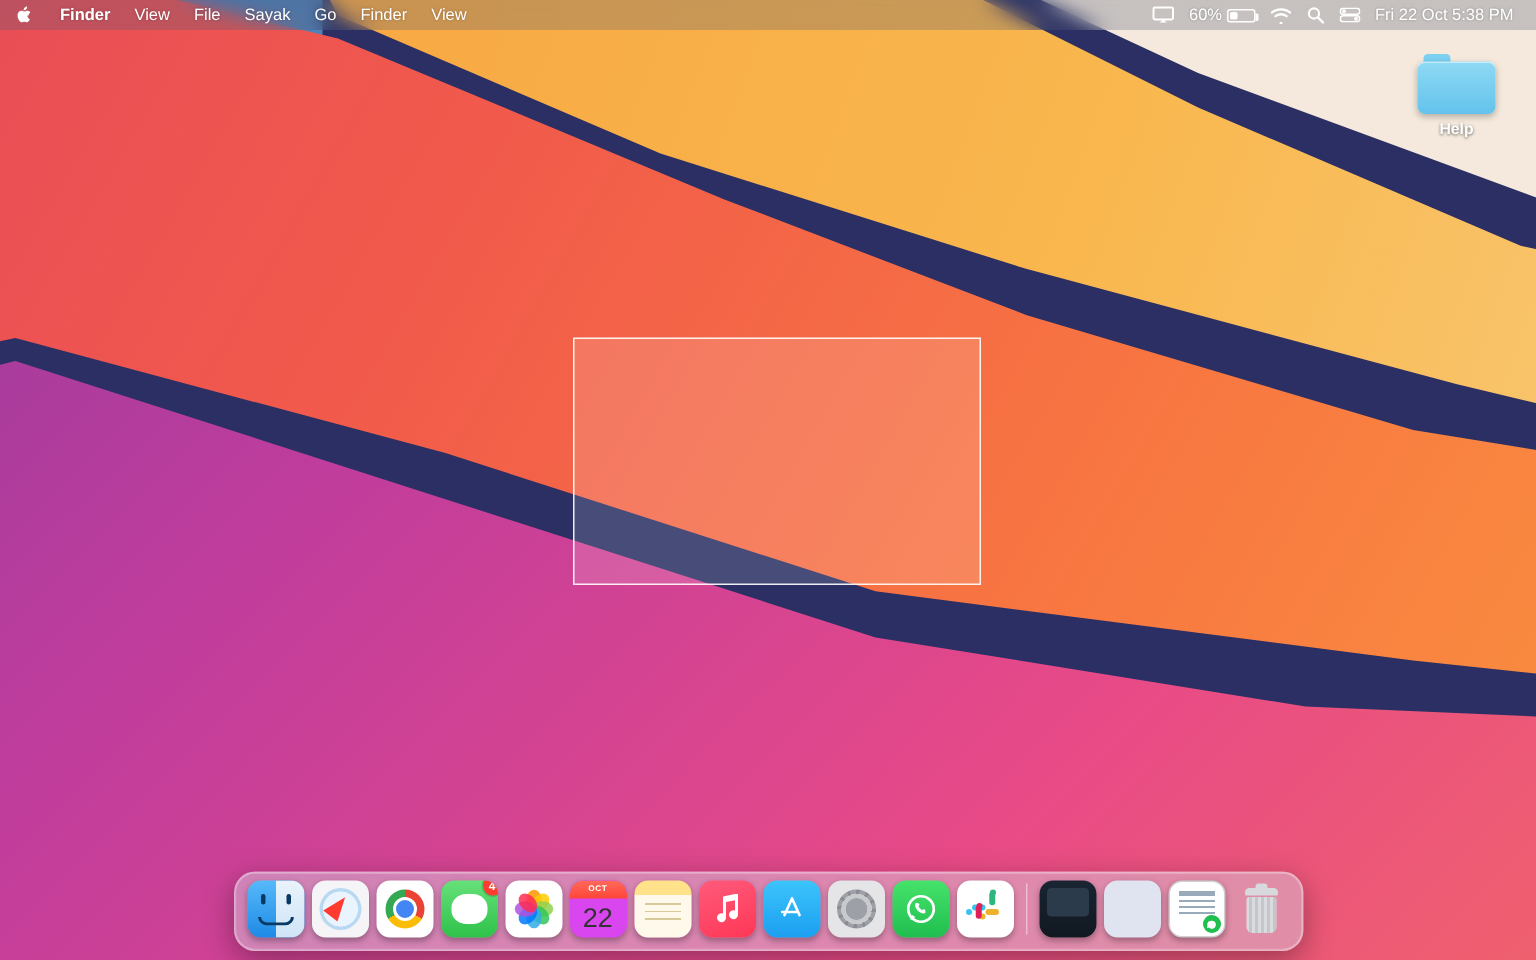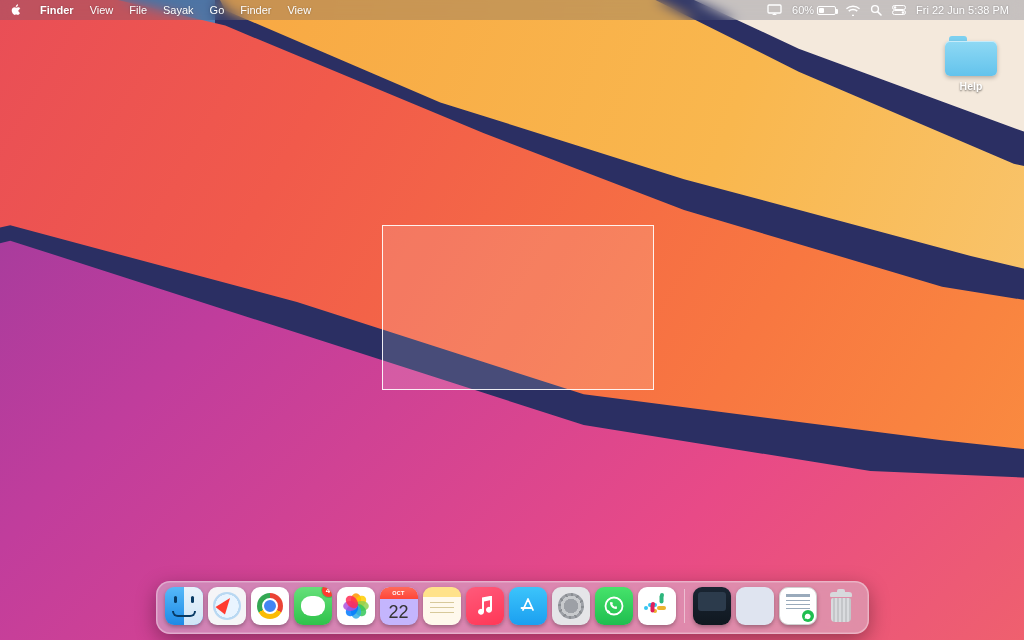--- a/index.html
+++ b/index.html
@@ -97,21 +97,21 @@
     background:#ff3b30; border-radius:7px; color:#fff; font-size:8px; font-weight:700;
     display:flex; align-items:center; justify-content:center; padding:0 3px;
     box-shadow:0 0 0 1px rgba(0,0,0,.15); }
 
   
   .ic-finder   { background: linear-gradient(180deg,#56b9f9,#1e8ae6); }
   .ic-safari   { background:#f5f5f7; }
   .ic-chrome   { background:#fff; }
   .ic-messages { background: linear-gradient(180deg,#66e07a,#2ec24a); }
   .ic-photos   { background:#fff; }
-  .ic-cal      { background:#c4b5fd; }
+  .ic-cal      { background:#d946ef; }
   .ic-notes    { background: linear-gradient(180deg,#ffe28a 0 26%,#fff9ec 26% 100%); }
   .ic-music    { background: linear-gradient(160deg,#ff5a7b,#ff3756); }
   .ic-store    { background: linear-gradient(180deg,#3cc4fb,#1b9ff0); }
   .ic-settings { background:#e5e5e8; }
   .ic-whatsapp { background: linear-gradient(180deg,#46e36b,#1fbe4f); }
   .ic-slack    { background:#fff; }
   .ic-doc1     { background: linear-gradient(180deg,#eef,#cde); }
   .ic-doc2     { background:#fff; border:1px solid #d0d0d0; }
   .ic-trash    { background:transparent; box-shadow:none; }
 
@@ -223,21 +223,21 @@
       </svg>
   </span>
   <span class="ritem">
     <svg width="14" height="10" viewBox="0 0 14 10">
         <rect x="0.5" y="0.5" width="13" height="4" rx="2" fill="none" stroke="#fff"></rect>
         <circle cx="3" cy="2.5" r="1.3"></circle>
         <rect x="0.5" y="5.5" width="13" height="4" rx="2" fill="none" stroke="#fff"></rect>
         <circle cx="11" cy="7.5" r="1.3"></circle>
       </svg>
   </span>
-  <span class="ritem clock">Fri 22 Jun  5:38 PM</span>
+  <span class="ritem clock">Fri 22 Oct  5:38 PM</span>
 </div>
 
 <div class="desktop-icon">
   <div class="folder">
     <span class="tab"></span>
       <span class="body"></span>
   </div>
   <div class="label">Help</div>
 </div>
 

